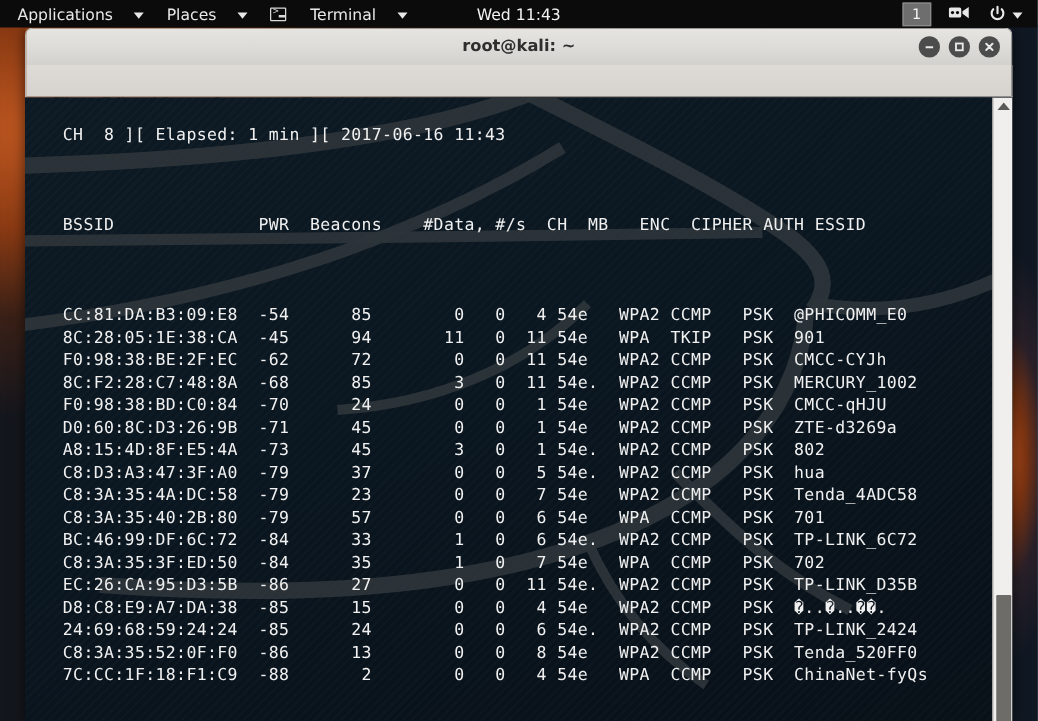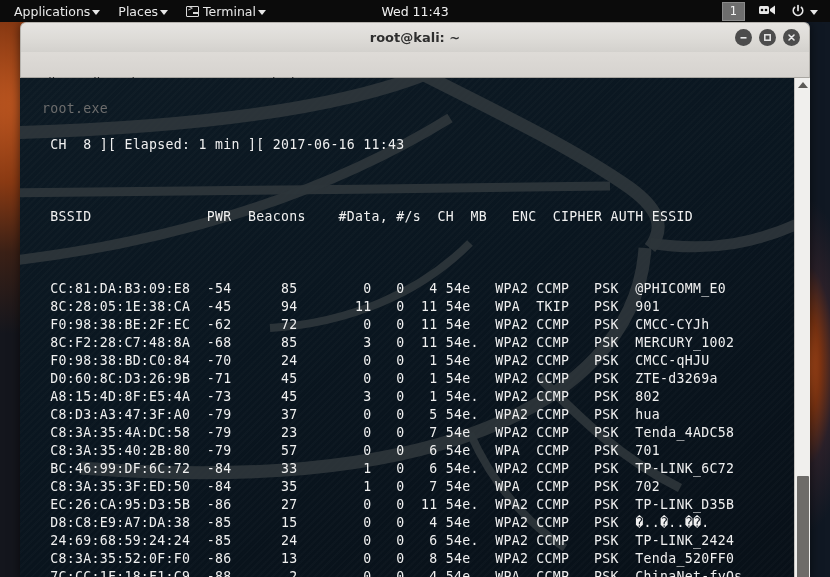--- a/index.html
+++ b/index.html
@@ -29,21 +29,21 @@
   
   #top-panel {
     position: absolute; top: 0; left: 0; width: 830px; height: 22px;
     background: #0b0b0b;
     display: flex; align-items: center;
     color: #e8e8e8; font-size: 12.5px;
     font-family: "DejaVu Sans", sans-serif;
     z-index: 50;
   }
   .panel-menu {
-    display: flex; align-items: center; gap: 2px;
+    display: flex; align-items: center; gap: 17px;
     padding: 0 9px; height: 22px; cursor: default; white-space: nowrap;
   }
   .panel-menu:first-child { padding-left: 14px; }
   .caret-down {
     width: 0; height: 0; border-left: 4px solid transparent;
     border-right: 4px solid transparent; border-top: 5px solid #e8e8e8;
     display: inline-block; margin-top: 2px;
   }
   .term-glyph {
     display: inline-block; width: 13px; height: 11px;
@@ -253,21 +253,20 @@
             <path d="M-30 185 C 140 168 300 120 430 40" stroke-width="10"></path>
             <path d="M630 165 C 690 175 740 165 790 140" stroke-width="11"></path>
             <path d="M625 170 C 620 250 560 320 440 360 C 330 396 200 400 60 390" stroke-width="13"></path>
             <path d="M250 250 C 330 245 400 215 450 165" stroke-width="8"></path>
             <path d="M520 300 C 560 340 600 380 660 410" stroke-width="9"></path>
             <path d="M450 355 C 470 400 500 440 545 470" stroke-width="8"></path>
           </g>
         </svg>
 
         <div id="term-text">
-<div class="row ghost">root.exe</div>
 <div class="row"> CH  8 ][ Elapsed: 1 min ][ 2017-06-16 11:43</div>
 <div class="blankline"></div>
 <div class="row"> BSSID              PWR  Beacons    #Data, #/s  CH  MB   ENC  CIPHER AUTH ESSID</div>
 <div class="blankline"></div>
 <div id="table-rows"><div class="row"> CC:81:DA:B3:09:E8  -54      85        0   0   4 54e   WPA2 CCMP   PSK  @PHICOMM_E0</div><div class="row"> 8C:28:05:1E:38:CA  -45      94       11   0  11 54e   WPA  TKIP   PSK  901</div><div class="row"> F0:98:38:BE:2F:EC  -62      72        0   0  11 54e   WPA2 CCMP   PSK  CMCC-CYJh</div><div class="row"> 8C:F2:28:C7:48:8A  -68      85        3   0  11 54e.  WPA2 CCMP   PSK  MERCURY_1002</div><div class="row"> F0:98:38:BD:C0:84  -70      24        0   0   1 54e   WPA2 CCMP   PSK  CMCC-qHJU</div><div class="row"> D0:60:8C:D3:26:9B  -71      45        0   0   1 54e   WPA2 CCMP   PSK  ZTE-d3269a</div><div class="row"> A8:15:4D:8F:E5:4A  -73      45        3   0   1 54e.  WPA2 CCMP   PSK  802</div><div class="row"> C8:D3:A3:47:3F:A0  -79      37        0   0   5 54e.  WPA2 CCMP   PSK  hua</div><div class="row"> C8:3A:35:4A:DC:58  -79      23        0   0   7 54e   WPA2 CCMP   PSK  Tenda_4ADC58</div><div class="row"> C8:3A:35:40:2B:80  -79      57        0   0   6 54e   WPA  CCMP   PSK  701</div><div class="row"> BC:46:99:DF:6C:72  -84      33        1   0   6 54e.  WPA2 CCMP   PSK  TP-LINK_6C72</div><div class="row"> C8:3A:35:3F:ED:50  -84      35        1   0   7 54e   WPA  CCMP   PSK  702</div><div class="row"> EC:26:CA:95:D3:5B  -86      27        0   0  11 54e.  WPA2 CCMP   PSK  TP-LINK_D35B</div><div class="row"> D8:C8:E9:A7:DA:38  -85      15        0   0   4 54e   WPA2 CCMP   PSK  �..�..��.</div><div class="row"> 24:69:68:59:24:24  -85      24        0   0   6 54e.  WPA2 CCMP   PSK  TP-LINK_2424</div><div class="row"> C8:3A:35:52:0F:F0  -86      13        0   0   8 54e   WPA2 CCMP   PSK  Tenda_520FF0</div><div class="row"> 7C:CC:1F:18:F1:C9  -88       2        0   0   4 54e   WPA  CCMP   PSK  ChinaNet-fyQs</div></div>
         </div>
       </div>
 
       <div id="scrollbar">
         <div class="sb-arrow up"></div>

